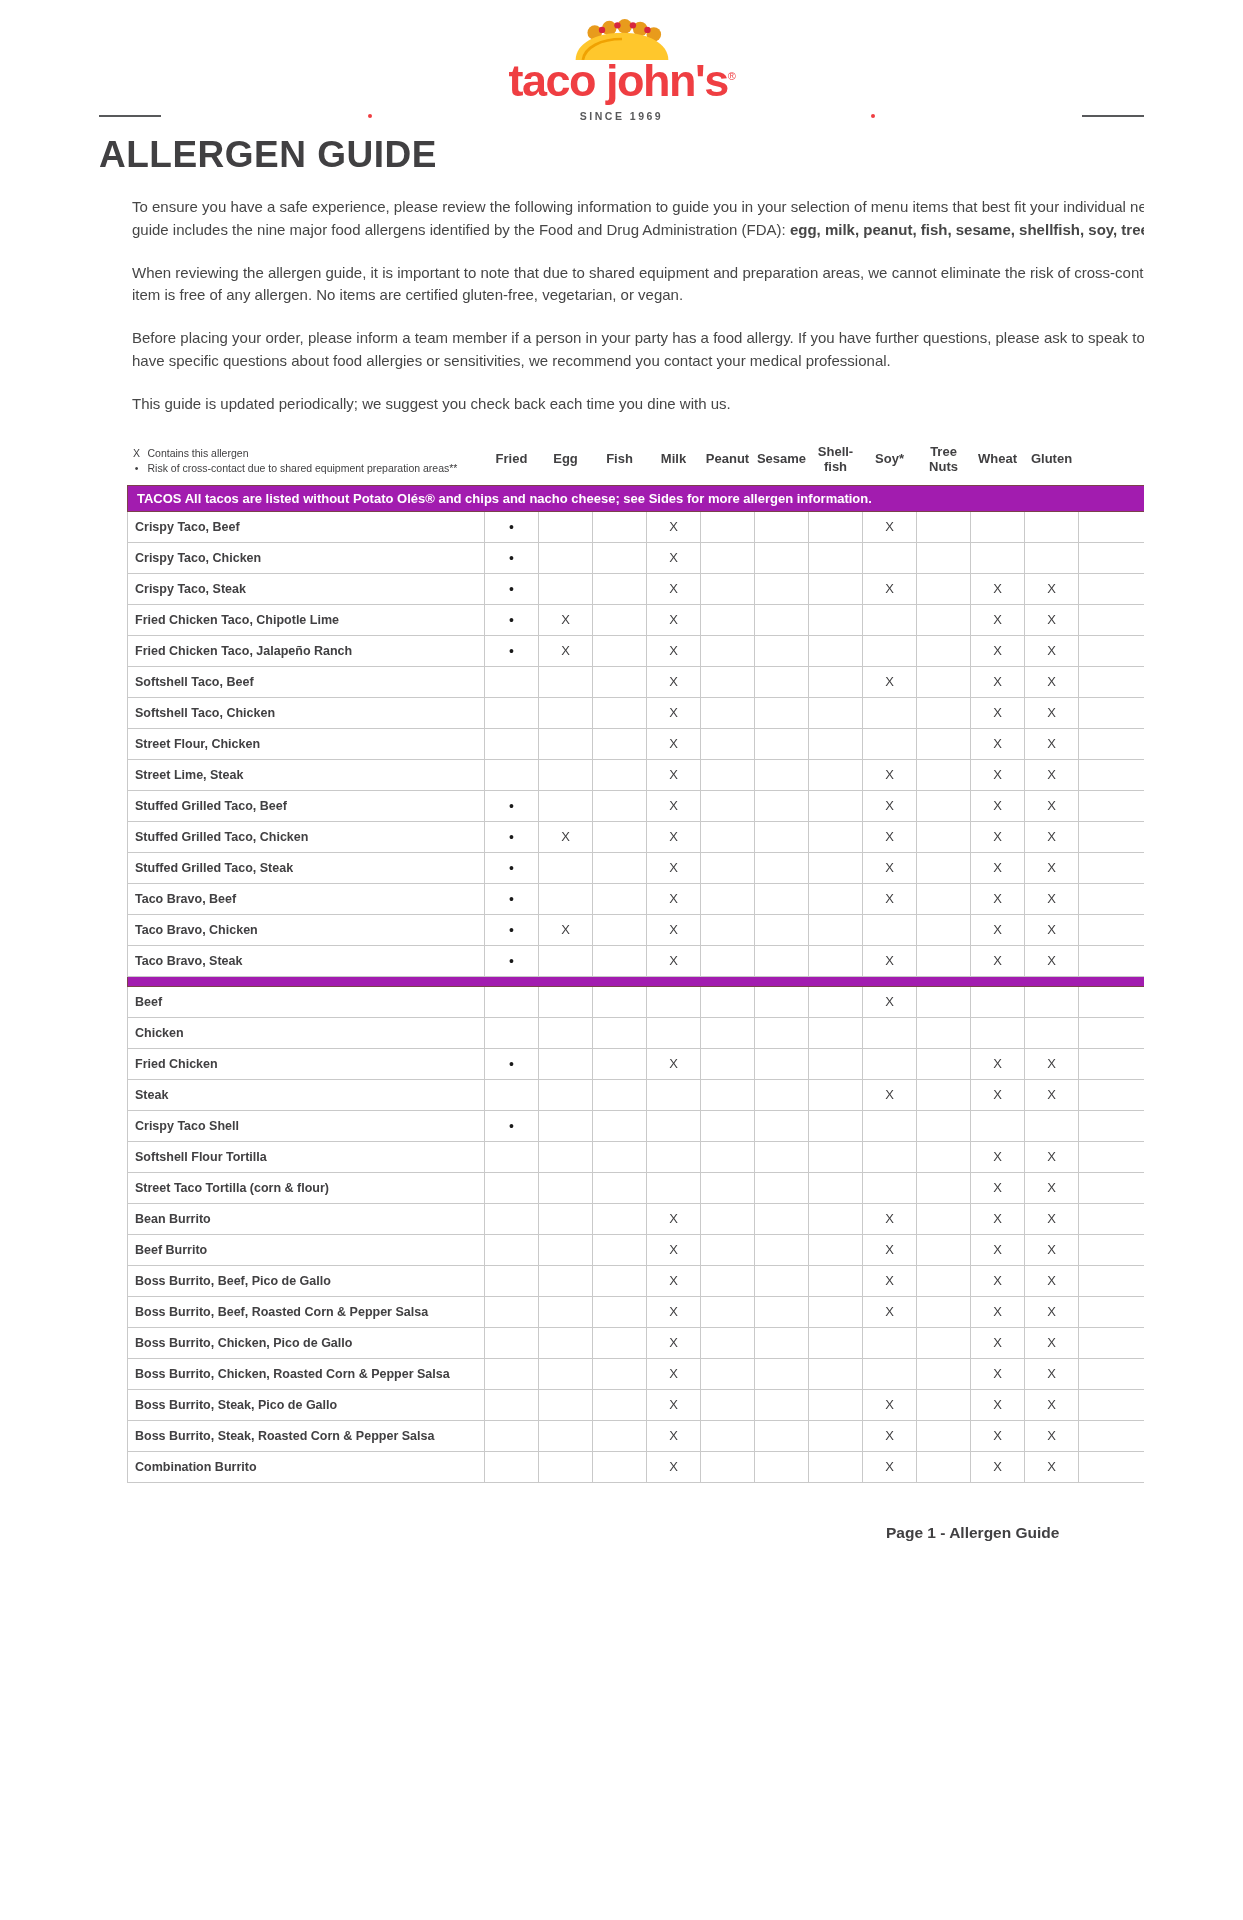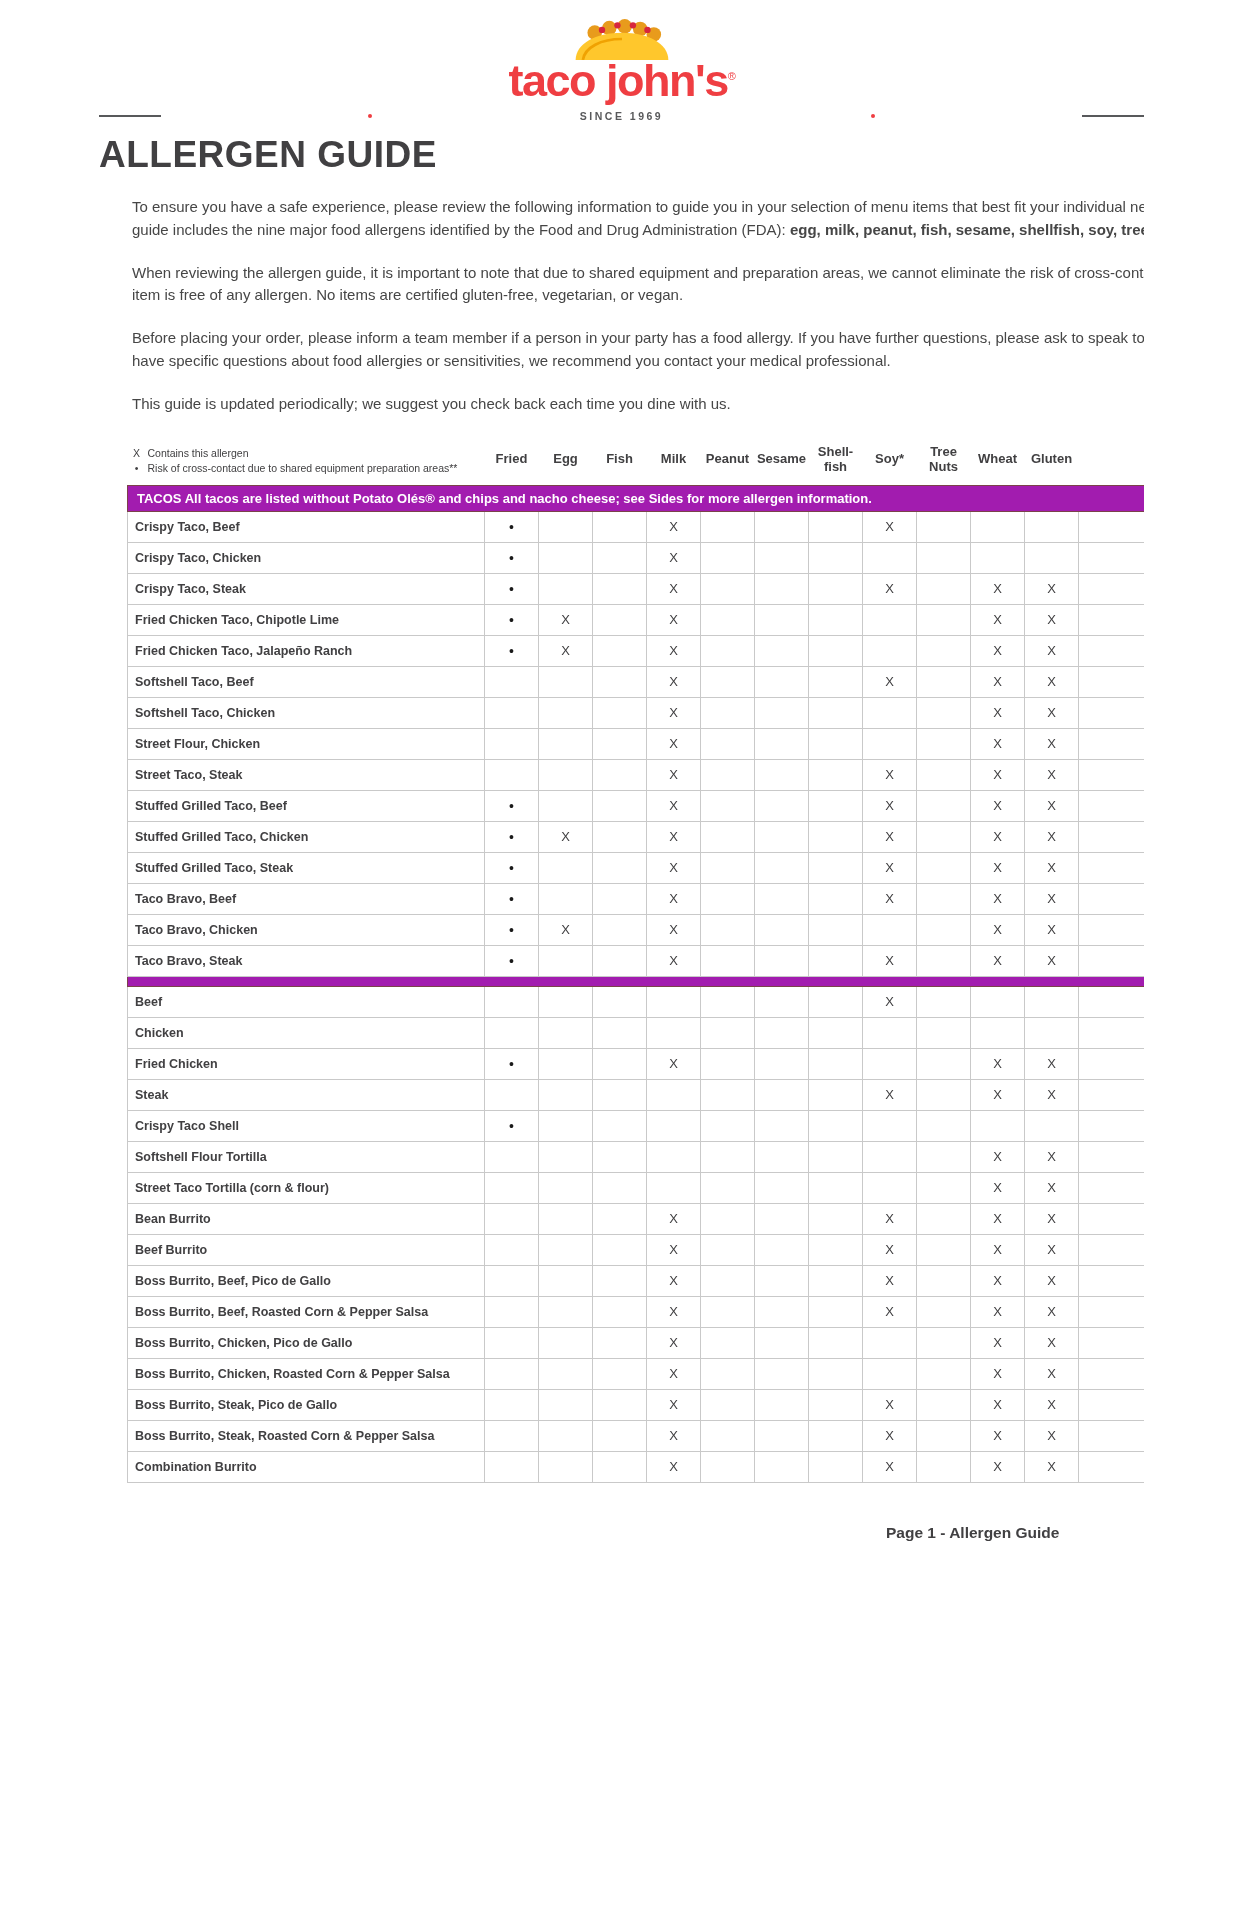--- a/index.html
+++ b/index.html
@@ -234,21 +234,21 @@
           <td class="mark"></td>
           <td class="mark"></td>
           <td class="mark"></td>
           <td class="mark"></td>
           <td class="mark"></td>
           <td class="mark">X</td>
           <td class="mark">X</td>
           <td></td>
         </tr>
         <tr>
-          <td class="name">Street Taco, Steak</td>
+          <td class="name">Street Lime, Steak</td>
           <td class="mark"></td>
           <td class="mark"></td>
           <td class="mark"></td>
           <td class="mark">X</td>
           <td class="mark"></td>
           <td class="mark"></td>
           <td class="mark"></td>
           <td class="mark">X</td>
           <td class="mark"></td>
           <td class="mark">X</td>

